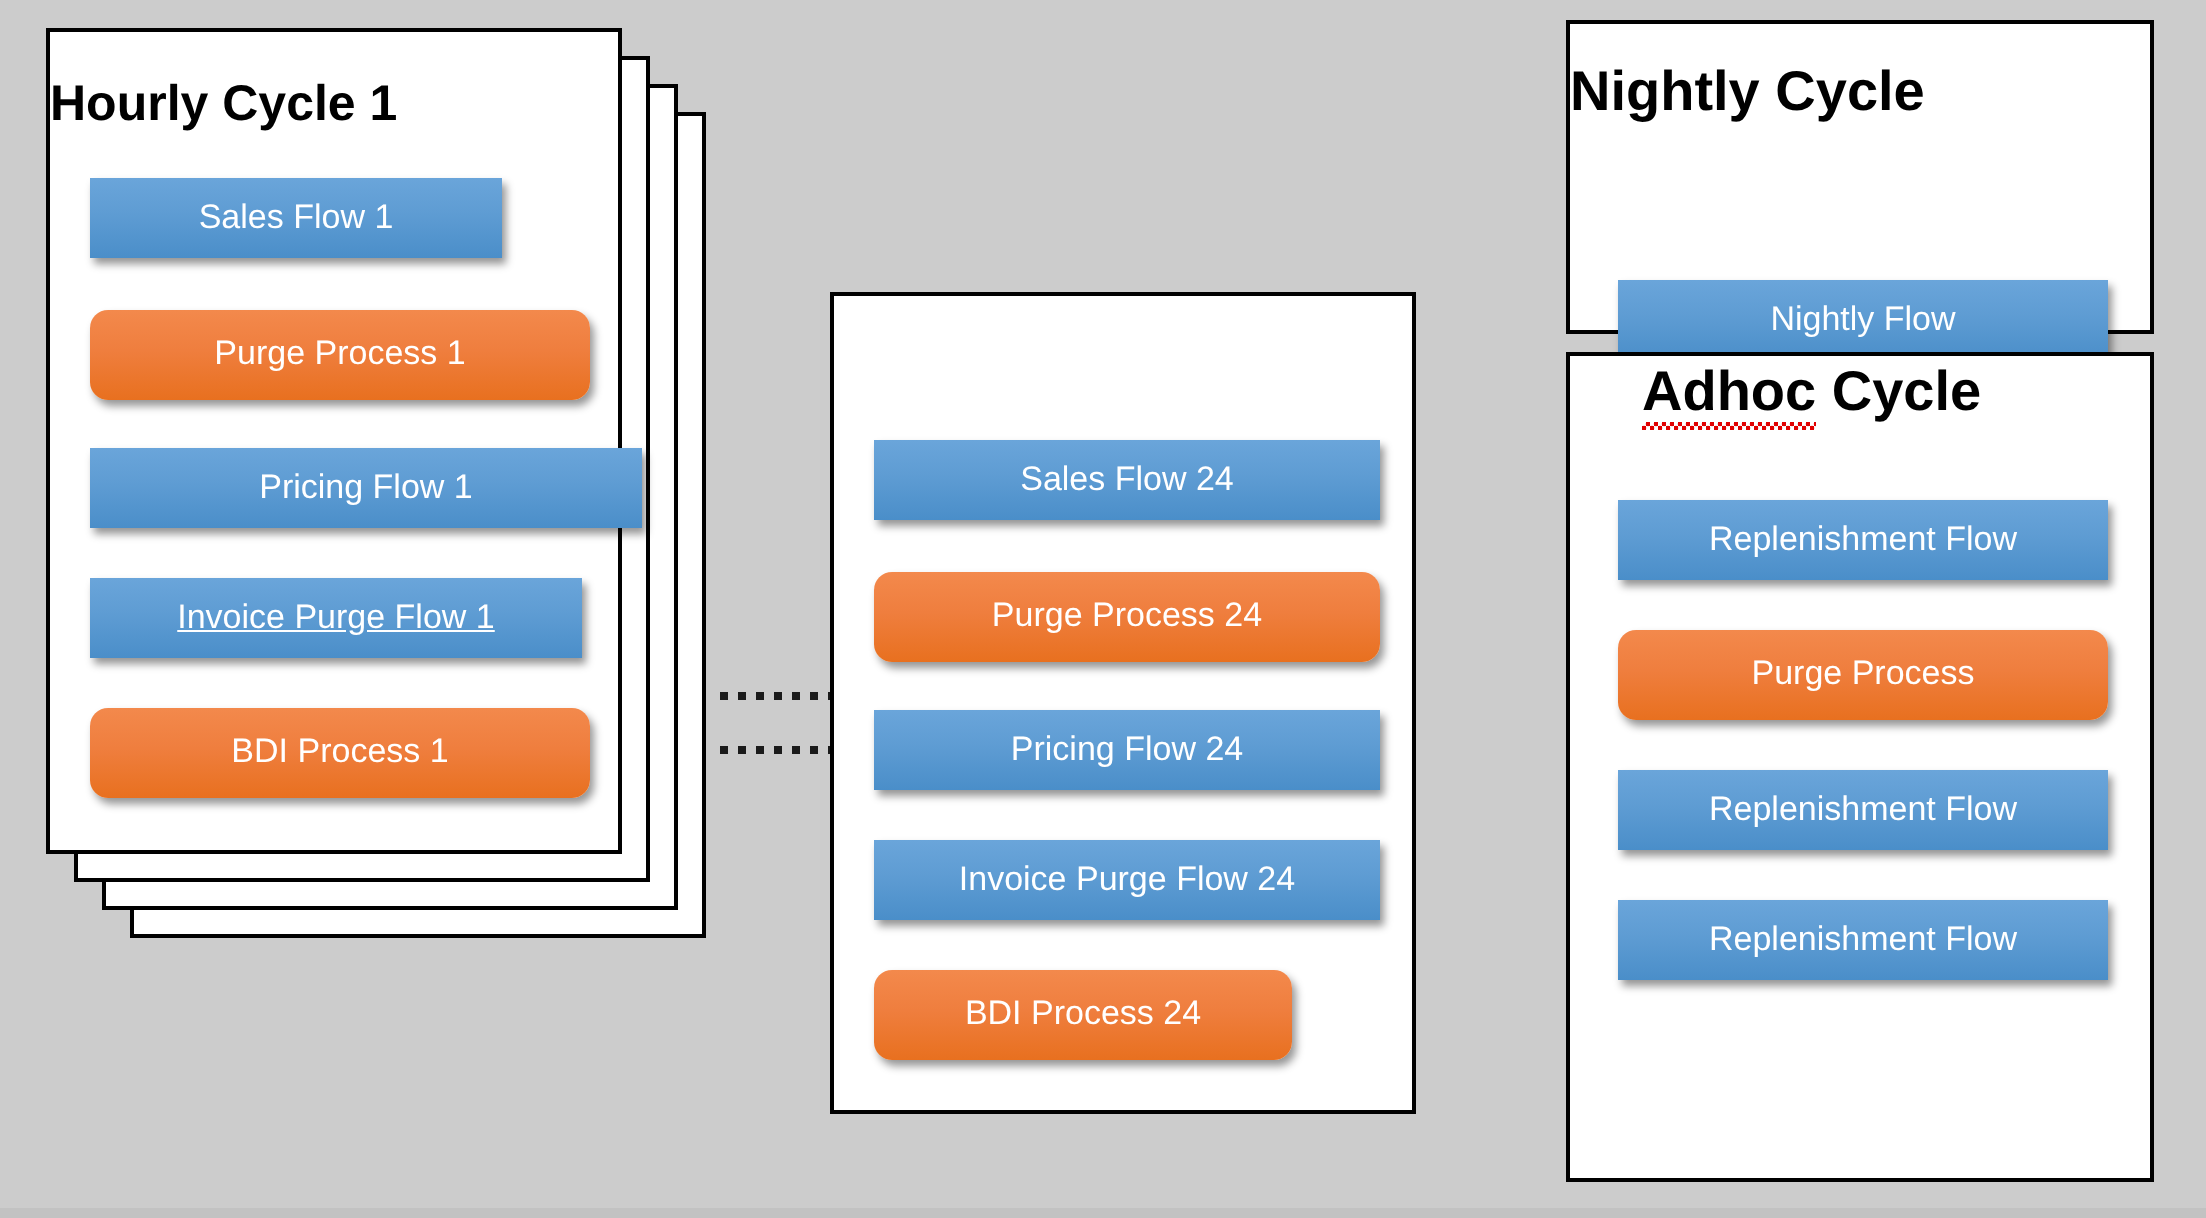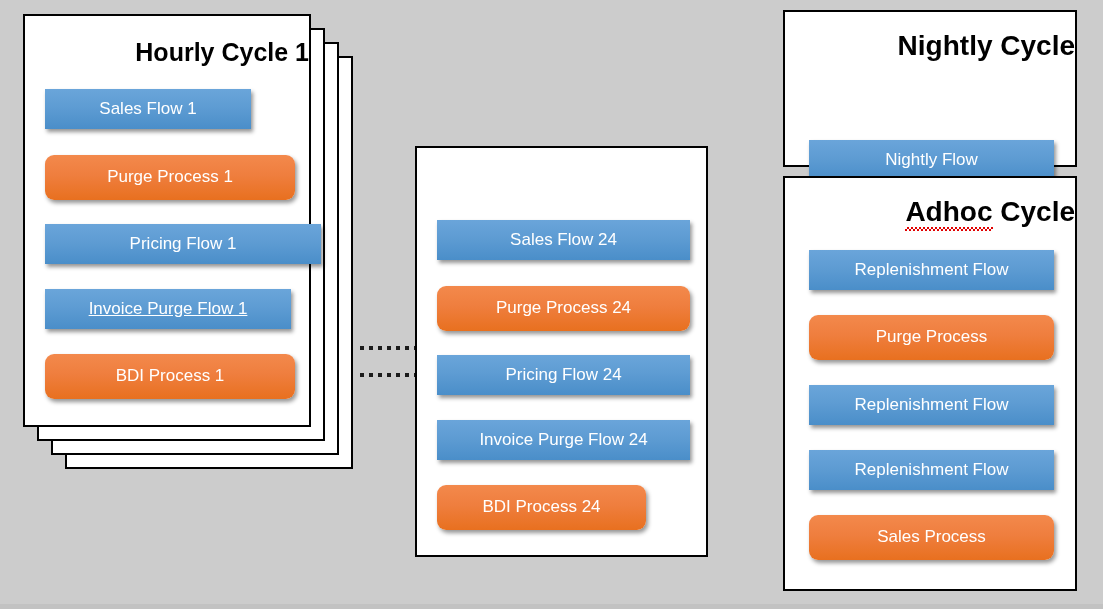--- a/index.html
+++ b/index.html
@@ -41,21 +41,21 @@
     box-sizing: border-box;
   }
   .card-ghost {
     position: absolute;
     background: #ffffff;
     border: 2px solid #000000;
     box-sizing: border-box;
   }
 
   .card-title {
-    text-align: right;
+    text-align: left;
     font-weight: bold;
     color: #000000;
     font-family: "Liberation Sans", sans-serif;
     white-space: nowrap;
   }
 
   .title-lg { font-size: 25px; }
   .title-md { font-size: 28px; }
 
   
@@ -144,23 +144,22 @@
     <div class="bar orange" style="left:20px; top:337px; width:209px; height:45px;">BDI Process 24</div>
   </div>
 
   <div class="card" style="left:783px; top:10px; width:294px; height:157px;">
     <div class="card-title title-md" style="margin-top:18px;">Nightly Cycle</div>
 
     <div class="bar blue" style="left:24px; top:88px; width:245px; height:40px;margin-top:40px;">Nightly Flow</div>
   </div>
 
   <div class="card" style="left:783px; top:176px; width:294px; height:415px;">
-    <div class="card-title title-md" style="margin-top:18px;"><span class="spellword">Adhoc</span><span> Cycle</span></div>
+    <div class="card-title title-md" style="margin-top:2px;padding-left:36px;"><span class="spellword">Adhoc</span><span> Cycle</span></div>
 
     <div class="bar blue" style="left:24px; top:72px; width:245px; height:40px;">Replenishment Flow</div>
     <div class="bar orange" style="left:24px; top:137px; width:245px; height:45px;">Purge Process</div>
     <div class="bar blue" style="left:24px; top:207px; width:245px; height:40px;">Replenishment Flow</div>
     <div class="bar blue" style="left:24px; top:272px; width:245px; height:40px;">Replenishment Flow</div>
-    <div class="bar orange" style="left:24px; top:337px; width:245px; height:45px;">Sales Process</div>
   </div>
 
   <div class="slide-edge"></div>
 </div>
 
 </body></html>

